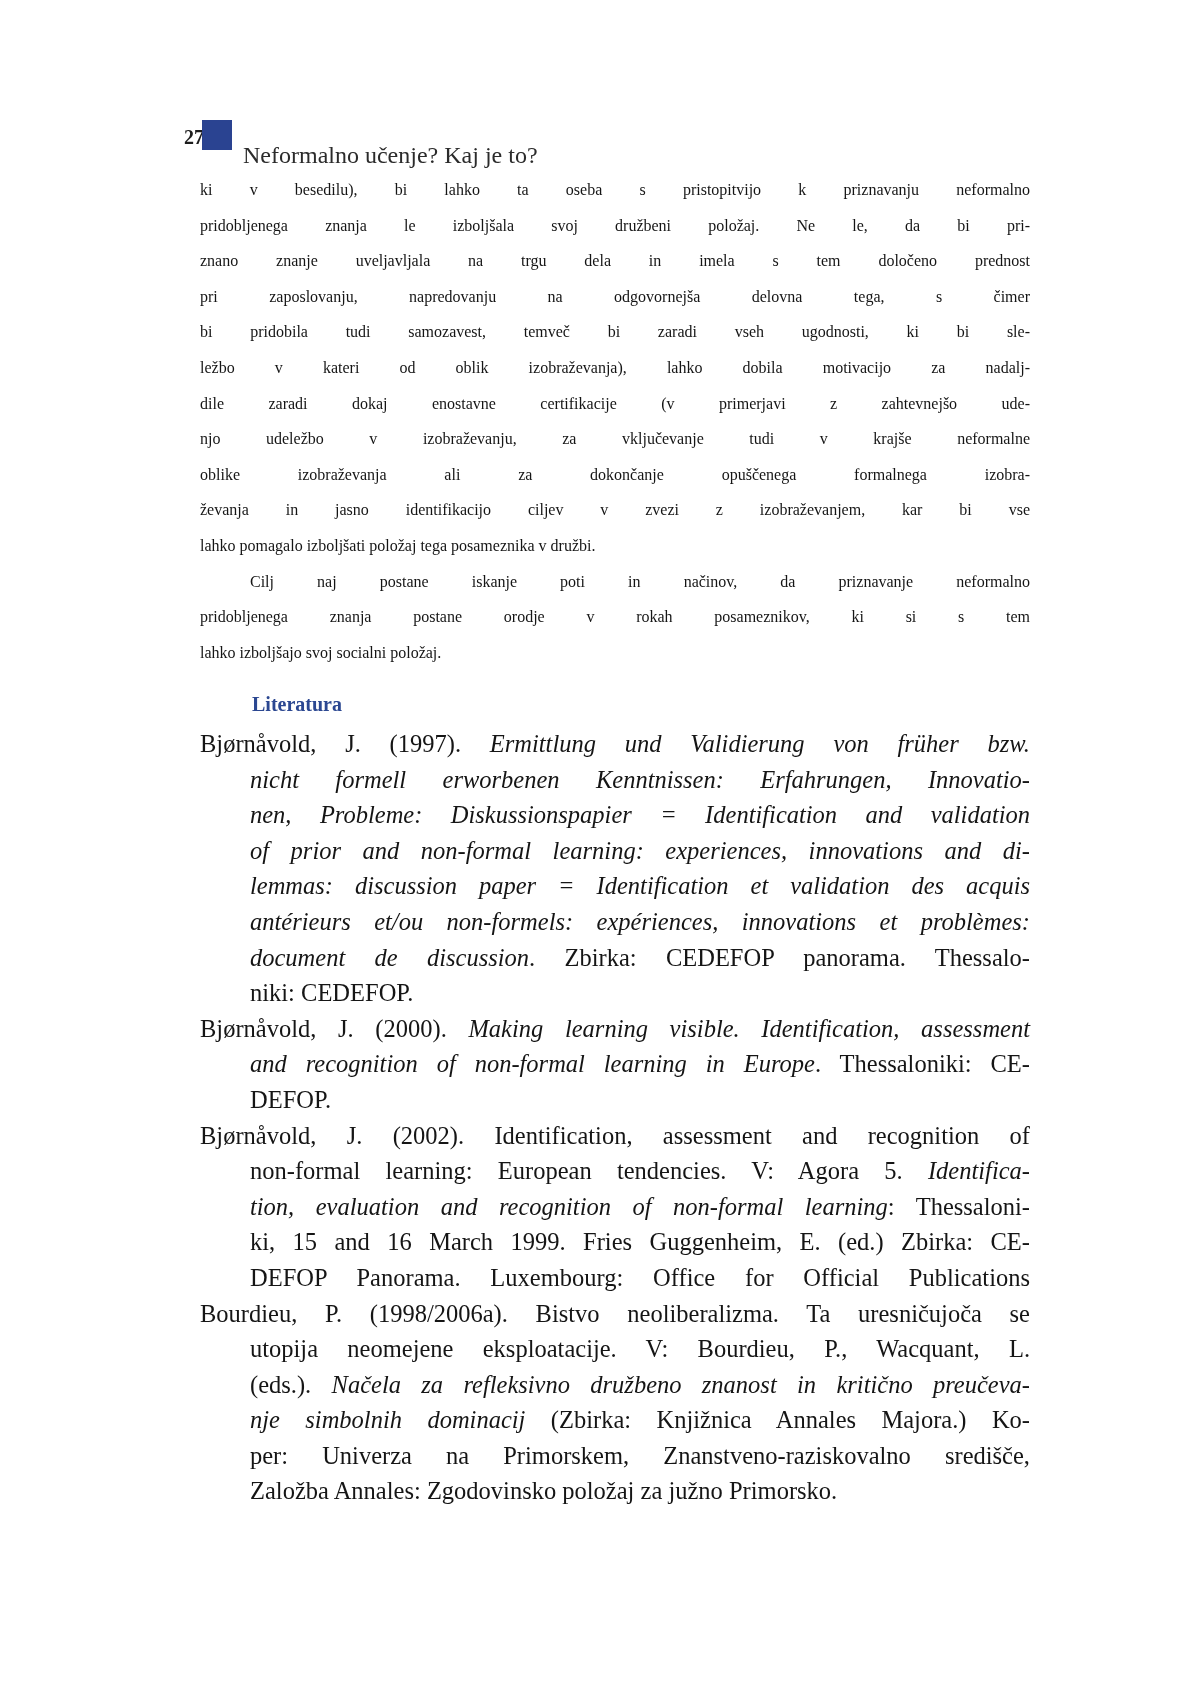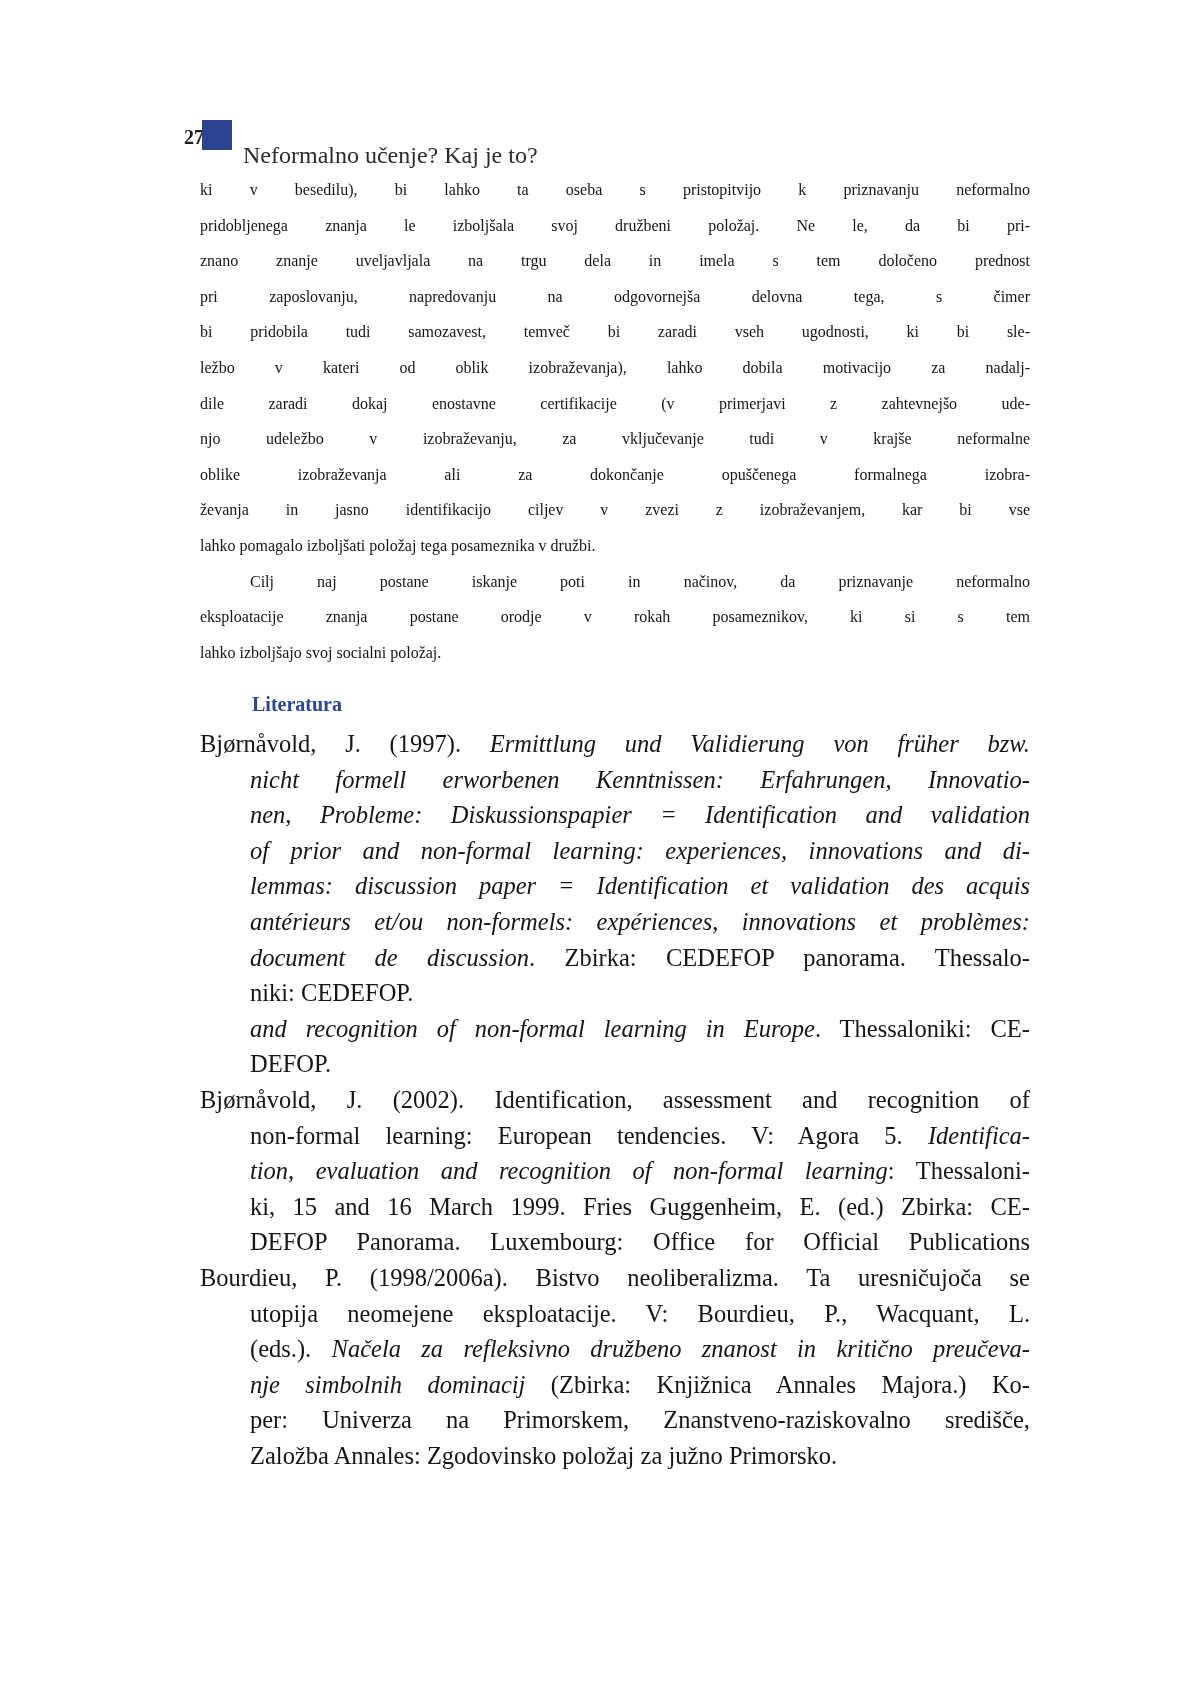--- a/index.html
+++ b/index.html
@@ -71,39 +71,40 @@
         <div class="tline">bi pridobila tudi samozavest, temveč bi zaradi vseh ugodnosti, ki bi sle-</div>
         <div class="tline">ležbo v kateri od oblik izobraževanja), lahko dobila motivacijo za nadalj-</div>
         <div class="tline">dile zaradi dokaj enostavne certifikacije (v primerjavi z zahtevnejšo ude-</div>
         <div class="tline">njo udeležbo v izobraževanju, za vključevanje tudi v krajše neformalne</div>
         <div class="tline">oblike izobraževanja ali za dokončanje opuščenega formalnega izobra-</div>
         <div class="tline">ževanja in jasno identifikacijo ciljev v zvezi z izobraževanjem, kar bi vse</div>
         <div class="tline last">lahko pomagalo izboljšati položaj tega posameznika v družbi.</div>
       </div>
       <div>
         <div class="tline firstindent">Cilj naj postane iskanje poti in načinov, da priznavanje neformalno</div>
-        <div class="tline">eksploatacije znanja postane orodje v rokah posameznikov, ki si s tem</div>
+        <div class="tline">pridobljenega znanja postane orodje v rokah posameznikov, ki si s tem</div>
         <div class="tline last">lahko izboljšajo svoj socialni položaj.</div>
       </div>
     </div>
 
   <div class="litheading" style="color: rgb(43, 71, 145);">Literatura</div>
 
   <div class="refblock">
       <div class="ref">
         <div class="tline reffirst"><span>Bjørnåvold, J. (1997). </span><span class="it">Ermittlung und Validierung von früher bzw.</span></div>
         <div class="tline"><span class="it">nicht formell erworbenen Kenntnissen: Erfahrungen, Innovatio-</span></div>
         <div class="tline"><span class="it">nen, Probleme: Diskussionspapier = Identification and validation</span></div>
         <div class="tline"><span class="it">of prior and non-formal learning: experiences, innovations and di-</span></div>
         <div class="tline"><span class="it">lemmas: discussion paper = Identification et validation des acquis</span></div>
         <div class="tline"><span class="it">antérieurs et/ou non-formels: expériences, innovations et problèmes:</span></div>
         <div class="tline"><span class="it">document de discussion</span><span>. Zbirka: CEDEFOP panorama. Thessalo-</span></div>
         <div class="tline last"><span>niki: CEDEFOP.</span></div>
       </div>
       <div class="ref">
+        <div class="tline reffirst"><span>Bjørnåvold, J. (2000). </span><span class="it">Making learning visible. Identification, assessment</span></div>
         <div class="tline"><span class="it">and recognition of non-formal learning in Europe</span><span>. Thessaloniki: CE-</span></div>
         <div class="tline last"><span>DEFOP.</span></div>
       </div>
       <div class="ref">
         <div class="tline reffirst"><span>Bjørnåvold, J. (2002). Identification, assessment and recognition of</span></div>
         <div class="tline"><span>non-formal learning: European tendencies. V: Agora 5. </span><span class="it">Identifica-</span></div>
         <div class="tline"><span class="it">tion, evaluation and recognition of non-formal learning</span><span>: Thessaloni-</span></div>
         <div class="tline"><span>ki, 15 and 16 March 1999. Fries Guggenheim, E. (ed.) Zbirka: CE-</span></div>
         <div class="tline"><span>DEFOP Panorama. Luxembourg: Office for Official Publications</span></div>
       </div>

